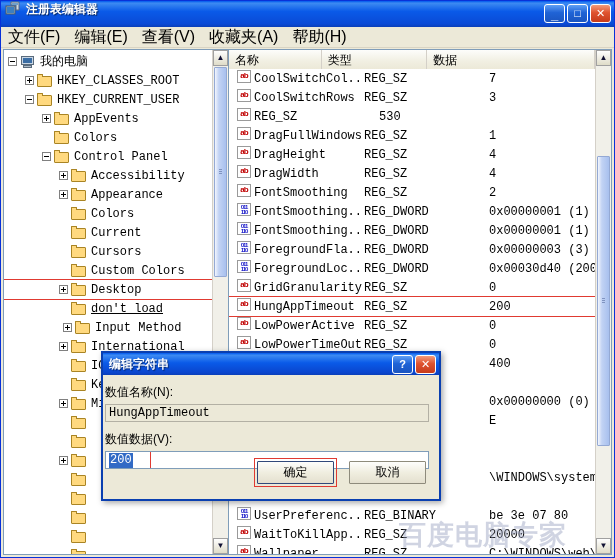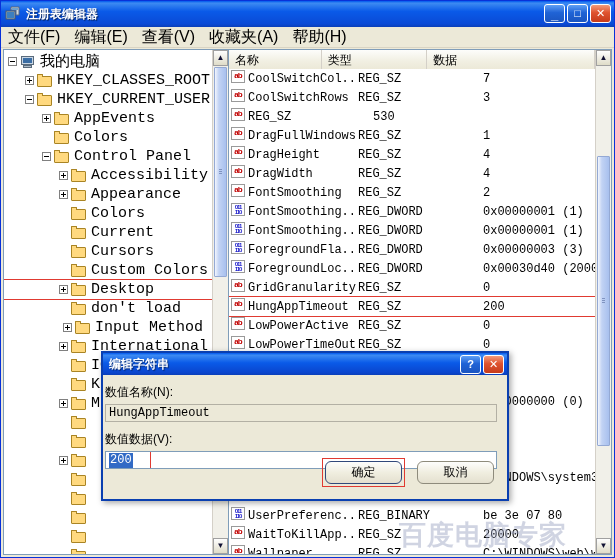--- a/index.html
+++ b/index.html
@@ -14,21 +14,21 @@
   #app{
     position:absolute;left:0;top:0;width:615px;height:558px;
     background:#ece9d8;
     border:1px solid #0831d9;
     box-sizing:border-box;
   }
   
   #titlebar{
     position:absolute;left:0;top:0;right:0;height:26px;
     background:linear-gradient(to bottom,#0058ee 0%,#3d8bf2 8%,#0a5ae8 40%,#0a4ad6 88%,#0b3fb8 100%);
-    display:flex;align-items:center;
+    display:flex;align-items:flex-start;
   }
   #title-icon{
     width:16px;height:16px;margin-left:4px;margin-right:5px;
     position:relative;flex:none;
   }
   #title-text{
     color:#fff;font-weight:bold;font-size:12px;
     text-shadow:1px 1px 1px rgba(0,0,0,.6);
     letter-spacing:0px;
   }
@@ -69,21 +69,21 @@
     border:1px solid #7f9db9;box-sizing:border-box;
     overflow:hidden;
   }
   
   #tree{
     position:absolute;left:0;top:0;right:16px;bottom:0;
     padding-top:2px;overflow:hidden;
   }
   .tnode{
     height:19px;display:flex;align-items:center;position:relative;
-    white-space:nowrap;font-size:15px;
+    white-space:nowrap;font-size:12px;
     font-family:"Liberation Mono","DejaVu Sans Mono",monospace;
   }
   .tnode .exp{
     width:9px;height:9px;flex:none;box-sizing:border-box;
     border:1px solid #808080;background:#fff;margin-right:3px;
     position:relative;
   }
   .tnode .exp::before{
     content:"";position:absolute;left:1px;right:1px;top:3px;height:1px;background:#000;
   }
@@ -136,21 +136,21 @@
   }
   #lv-body{
     position:absolute;left:0;top:19px;right:16px;bottom:0;overflow:hidden;
   }
   .lvrow{
     height:19px;display:flex;align-items:center;position:relative;
     font-family:"Liberation Mono","DejaVu Sans Mono",monospace;font-size:12px;
     white-space:nowrap;
   }
   .lvrow.hl{outline:1px solid #e03a31;}
-  .ic{width:17px;flex:none;padding-left:2px;}
+  .ic{width:17px;flex:none;padding-left:8px;}
   .ic span{
     display:inline-block;width:14px;height:13px;border:1px solid #9a9a9a;
     background:#fff;font-size:8px;line-height:6px;font-weight:bold;
     font-family:"Liberation Sans",sans-serif;text-align:center;
     box-sizing:border-box;overflow:hidden;letter-spacing:-1px;
   }
   .ic.sz span{color:#c00000;padding-top:2px;}
   .ic.bin span{color:#1616c8;font-size:6px;line-height:5px;padding-top:1px;}
   .c-name{width:110px;flex:none;overflow:hidden;}
   .c-type{width:125px;flex:none;overflow:hidden;}
@@ -173,21 +173,21 @@
     background:linear-gradient(to right,#f3f6fd,#c2d3f4 35%,#a8c0ee);
     border:1px solid #94a9d4;box-sizing:border-box;border-radius:1px;
   }
   .vscroll .thumb::after{
     content:"";position:absolute;left:4px;right:4px;top:50%;height:5px;
     margin-top:-3px;
     background:repeating-linear-gradient(to bottom,#7f93c0 0 1px,transparent 1px 2px);
   }
   
   #dialog{
-    position:absolute;left:100px;top:350px;width:408px;height:150px;
+    position:absolute;left:100px;top:350px;width:340px;height:150px;
     background:#ece9d8;border:2px solid #0a3fb0;box-sizing:border-box;
     box-shadow:2px 2px 6px rgba(0,0,0,.35);
   }
   #dlg-title{
     height:22px;position:relative;
     background:linear-gradient(to bottom,#0058ee 0%,#3d8bf2 10%,#0a5ae8 45%,#0a45cd 90%,#0b3fb8 100%);
     display:flex;align-items:center;
   }
   #dlg-title .t{
     color:#fff;font-weight:bold;font-size:12px;margin-left:6px;
@@ -211,21 +211,21 @@
   .sel-ring{
     position:absolute;left:-2px;top:-2px;width:47px;height:22px;
     border:1px solid #e03a31;box-sizing:border-box;pointer-events:none;
   }
   #dlg-actions{
     position:absolute;right:10px;bottom:12px;display:flex;gap:9px;
   }
   .dbtn{
     width:77px;height:23px;font-size:12px;color:#000;
     background:linear-gradient(to bottom,#fdfdfc,#f0eee0 50%,#e4e0cf);
-    border:1px solid #8e8b7c;border-radius:6px;
+    border:1px solid #8e8b7c;border-radius:1px;
     display:flex;align-items:center;justify-content:center;
     box-sizing:border-box;
   }
   .dbtn.default{border:1px solid #31487a;font-weight:normal;}
   .btn-ring{
     border:1px solid #e03a31;padding:2px;box-sizing:border-box;
   }
   
   #watermark{
     position:absolute;left:398px;top:516px;width:215px;height:40px;
@@ -362,21 +362,21 @@
             </span>
             <span class="lbl">Custom Colors</span>
           </div>
           <div class="tnode sel-red" style="padding-left: 55px;">
             <span class="exp plus"></span>
             <span class="folder">
               <i></i>
             </span>
             <span class="lbl">Desktop</span>
           </div>
-          <div class="tnode" style="padding-left: 55px;">
+          <div class="tnode" style="padding-left: 55px; text-decoration: underline;">
             <span class="exp none"></span>
             <span class="folder">
               <i></i>
             </span>
             <span class="lbl">don't load</span>
           </div>
           <div class="tnode" style="padding-left: 59px;">
             <span class="exp plus"></span>
             <span class="folder">
               <i></i>

